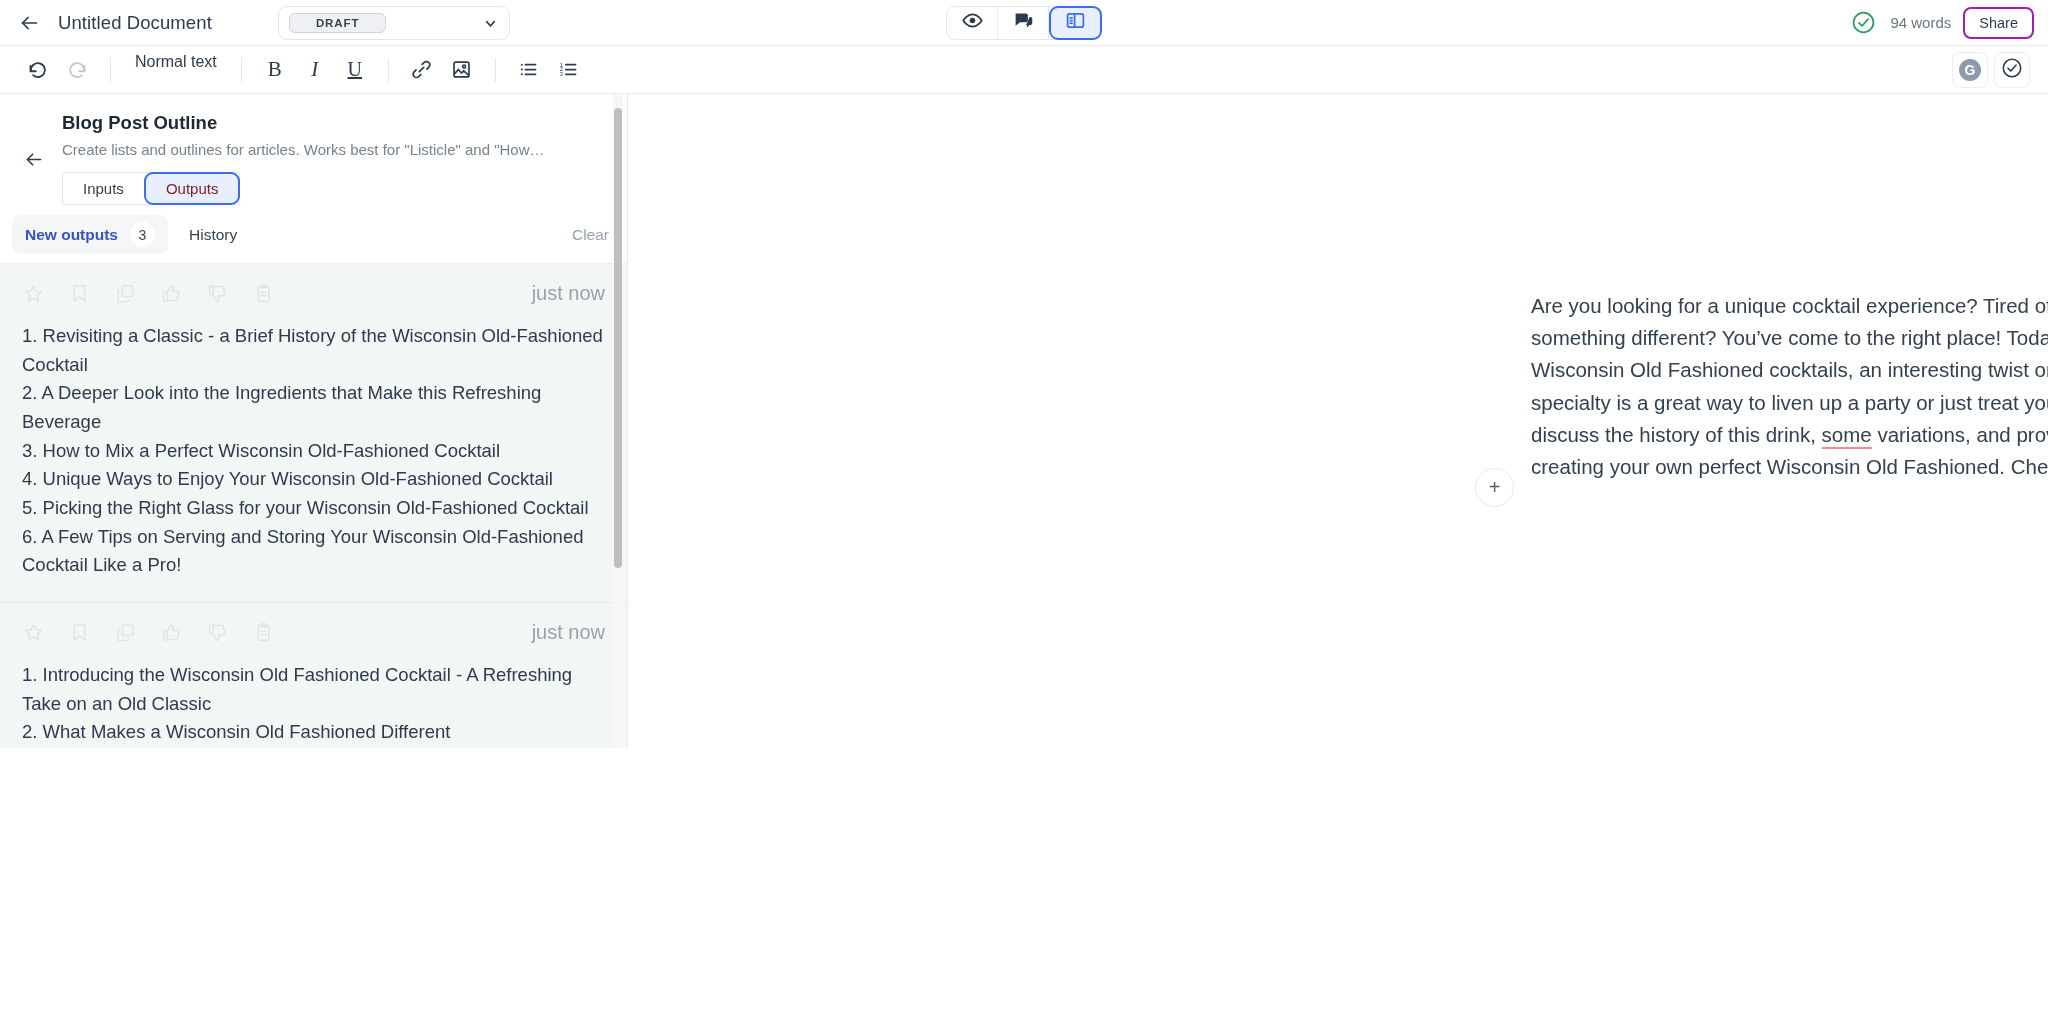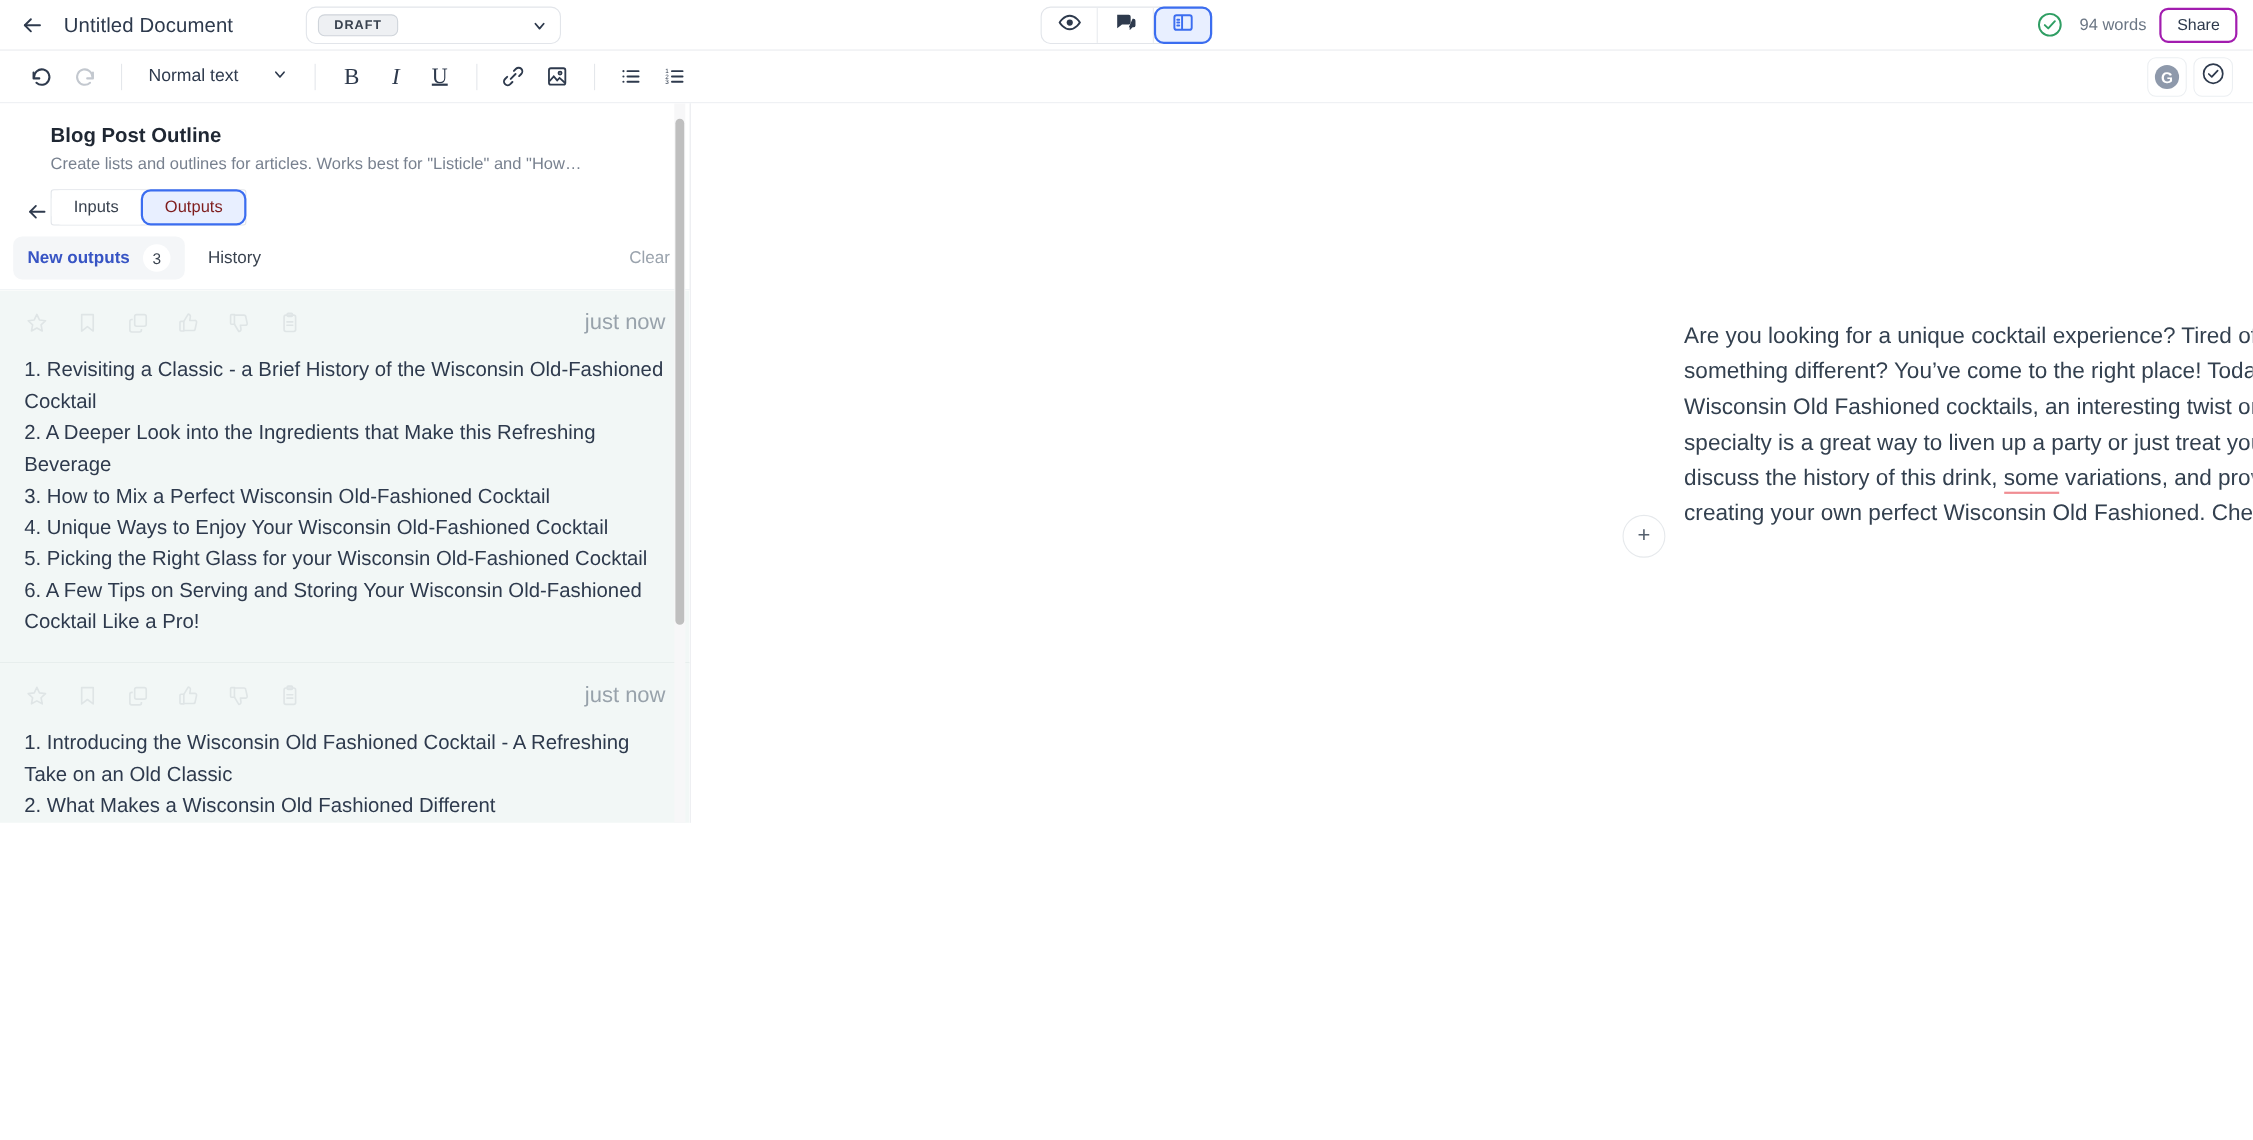--- a/index.html
+++ b/index.html
@@ -34,21 +34,21 @@
     margin-left: 52px;
     width: 232px; height: 34px;
     border: 1px solid #e2e5ea; border-radius: 9px;
     background: #fff;
     display: flex; align-items: center; justify-content: space-between;
     padding: 0 12px 0 10px;
     cursor: pointer;
   }
   .draft-chip {
     border: 1px solid #cfd4da; background: #eef0f3;
-    border-radius: 6px; padding: 3px 14px;
+    border-radius: 6px; padding: 3px 26px;
     font-size: 11.5px; font-weight: bold; letter-spacing: .9px;
     color: #39424f;
   }
   .chev { width: 14px; height: 14px; }
 
   .tb-center {
     position: absolute; left: 50%; transform: translateX(-50%);
     display: flex; align-items: center;
   }
   .seg-group {
@@ -97,21 +97,21 @@
     width: 38px; height: 34px;
     display: flex; align-items: center; justify-content: center;
     border-radius: 6px; cursor: pointer; background: transparent; border: none;
     color: #2e3a4d;
   }
   .fbtn.disabled { color: #c3c8cf; cursor: default; }
   .vsep { width: 1px; height: 24px; background: #e4e7eb; margin: 0 12px; }
   .style-select {
     display: flex; align-items: center; gap: 30px;
     padding: 0 10px; height: 34px; cursor: pointer;
-    font-size: 16px; color: #2e3a4d;
+    font-size: 16px; color: #2e3a4d; flex-direction: column;
   }
   .fmt-right { margin-left: auto; display: flex; align-items: center; gap: 6px; }
   .rbtn {
     width: 36px; height: 36px; border-radius: 8px;
     display: flex; align-items: center; justify-content: center;
     border: 1px solid #eceff2; background: #fff; cursor: pointer;
   }
   .g-circle {
     width: 22px; height: 22px; border-radius: 50%;
     background: #8e99ab; color: #fff;
@@ -123,21 +123,21 @@
   .body { flex: 1; display: flex; min-height: 0; }
 
   
   .sidebar {
     width: 628px; flex: 0 0 628px;
     border-right: 1px solid #e5e8ec;
     display: flex; flex-direction: column; min-height: 0;
     background: #fff; position: relative;
   }
   .sb-head { padding: 18px 20px 0 20px; }
-  .sb-head-row { display: flex; align-items: flex-end; gap: 0; }
+  .sb-head-row { display: flex; align-items: center; gap: 16px; }
   .sb-back { width: 26px; height: 26px; font-size: 20px; color: #2e3a4d; cursor: pointer; flex: 0 0 26px;
              display:flex;align-items:center;justify-content:center; margin-top: 1px;}
   .sb-title { font-size: 18.5px; font-weight: bold; color: #1f2733; }
   .sb-desc {
     font-size: 15px; color: #78818f; margin-top: 7px;
     white-space: nowrap; overflow: hidden; text-overflow: ellipsis;
     max-width: 570px;
   }
   .io-tabs {
     display: inline-flex; margin: 14px 0 0 0;

